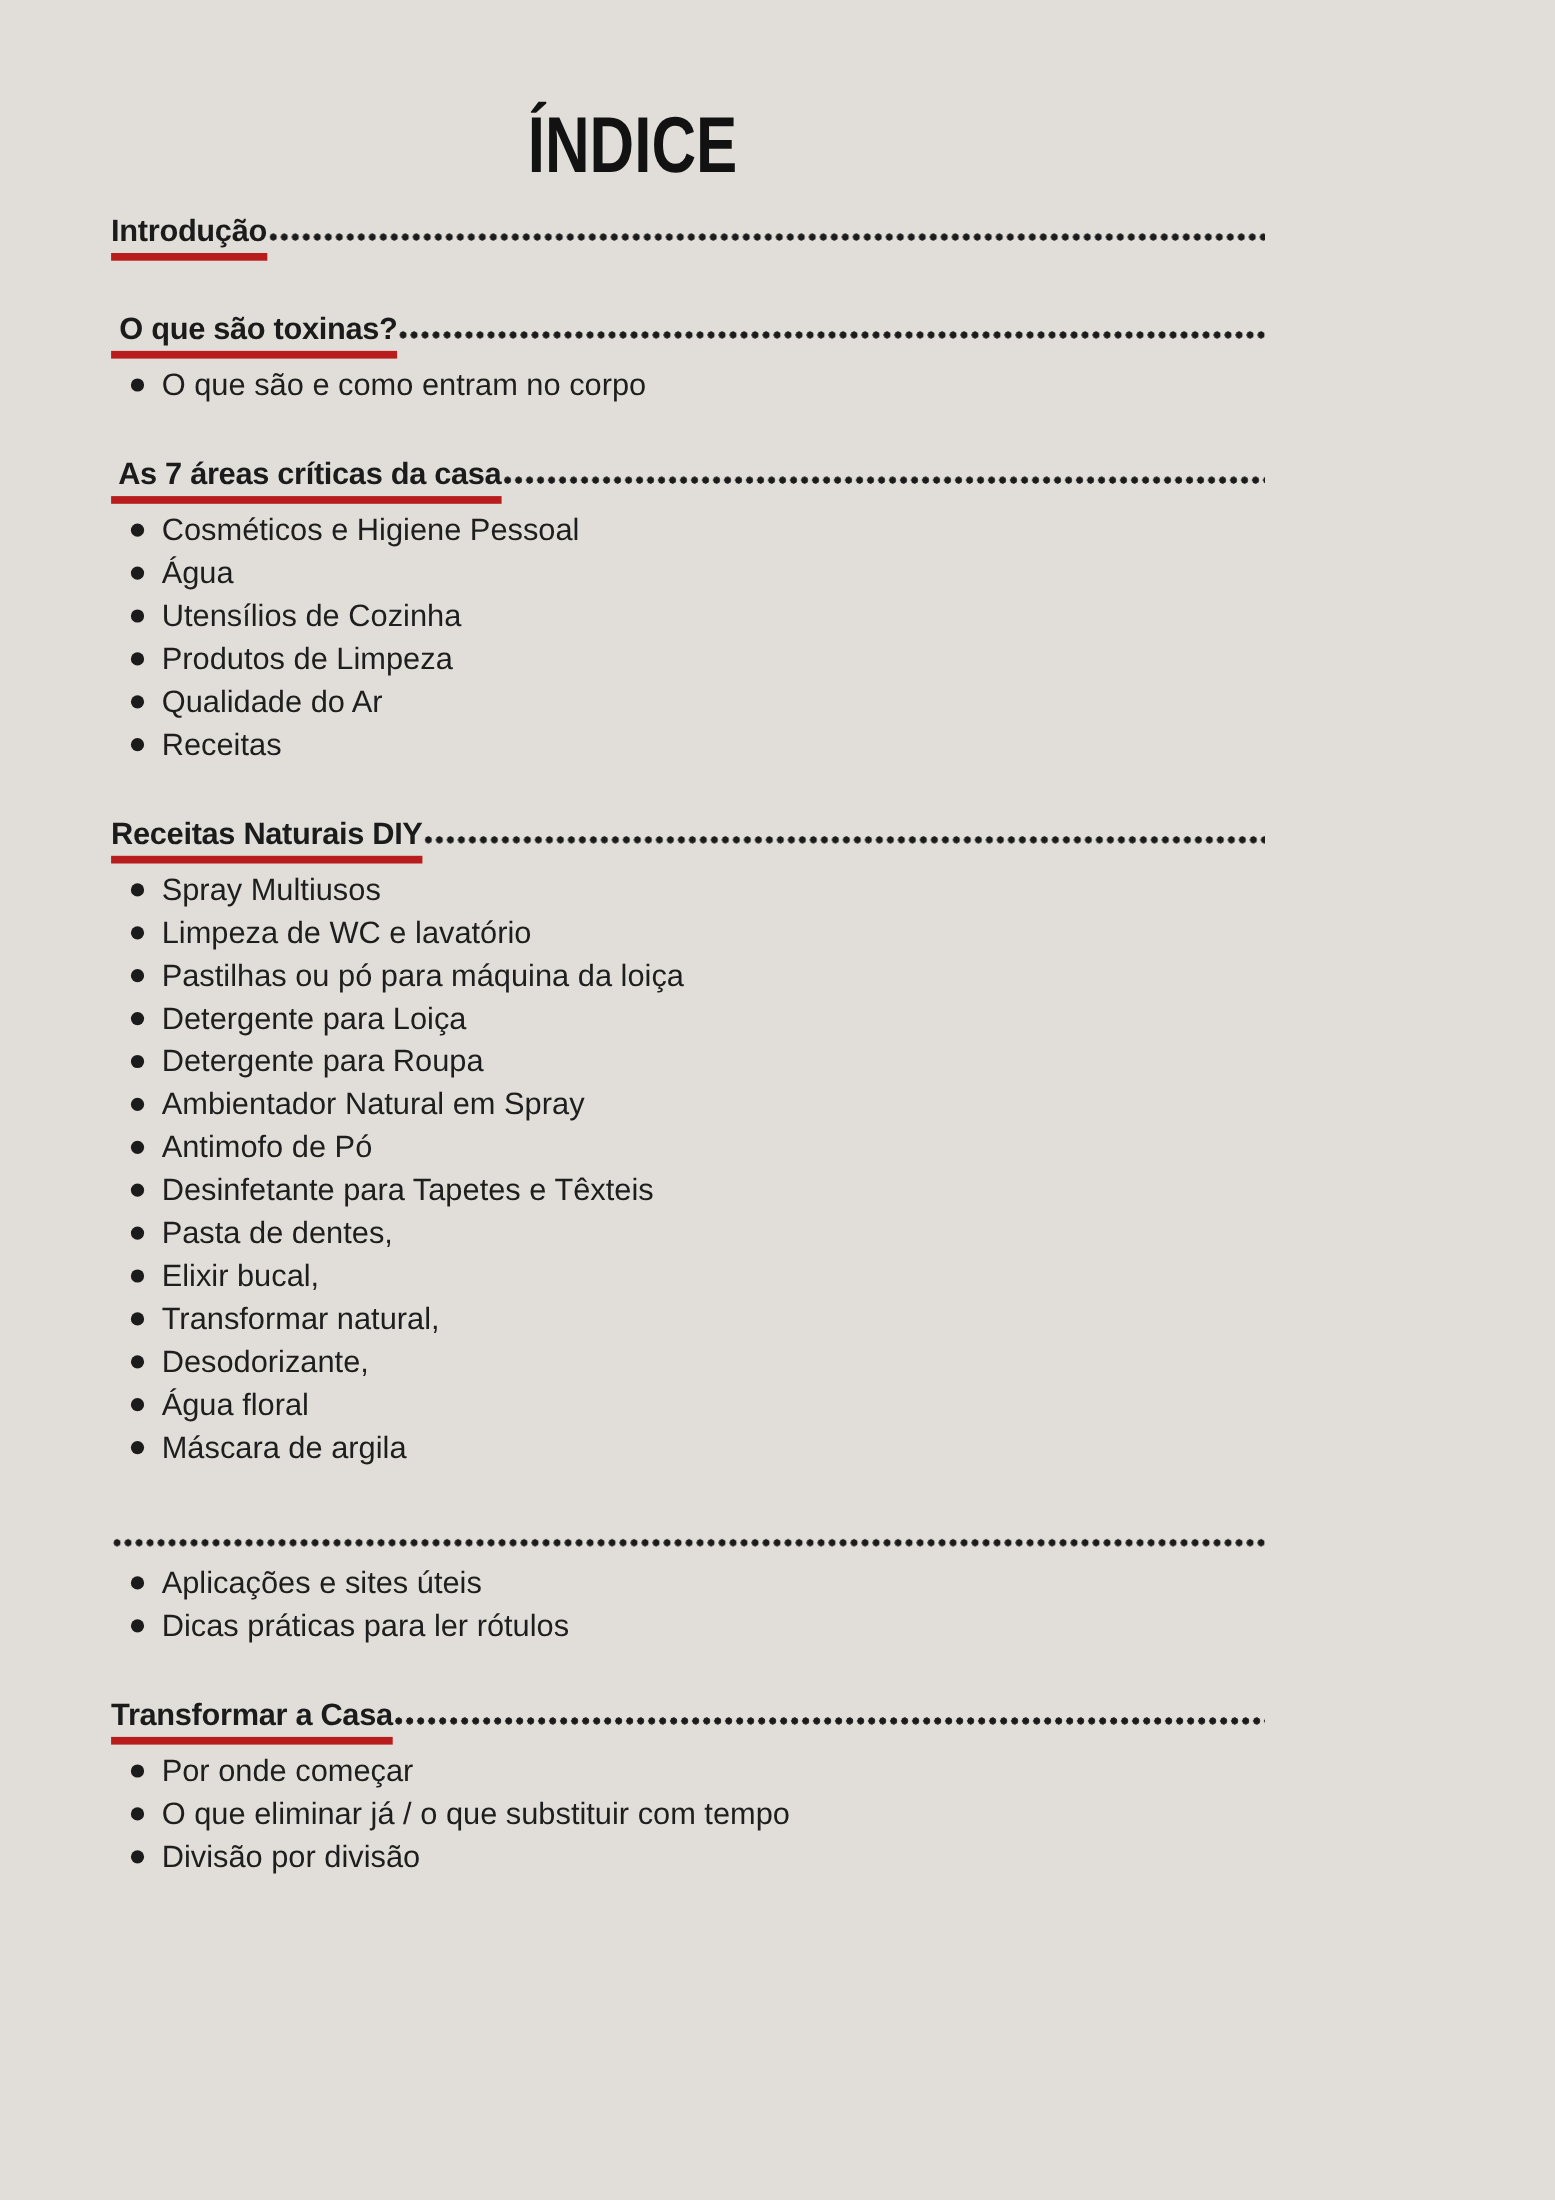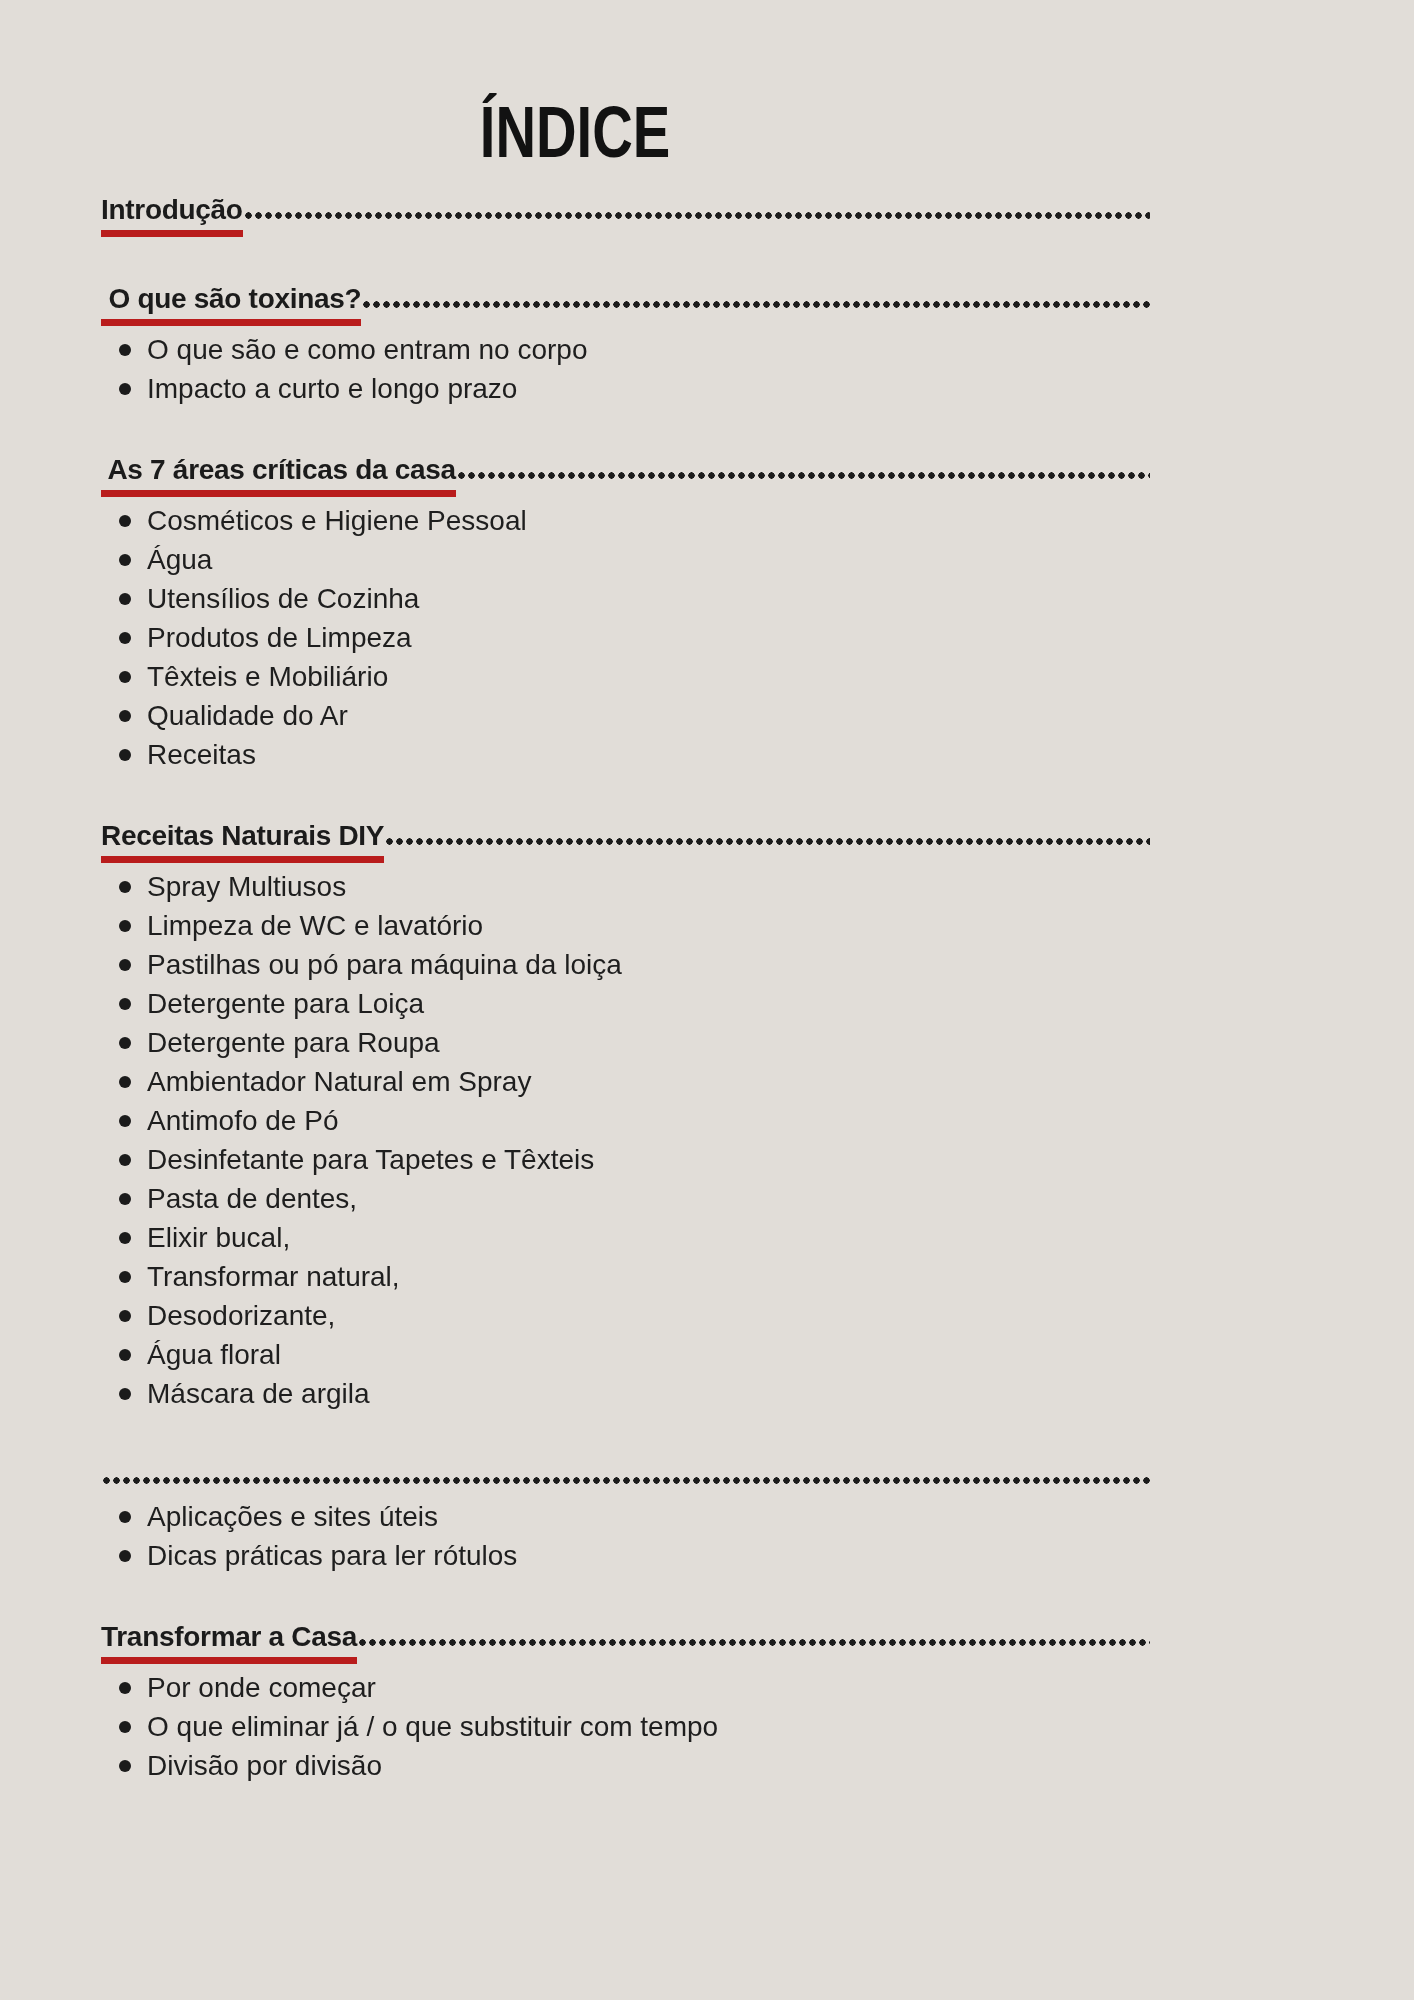--- a/index.html
+++ b/index.html
@@ -105,36 +105,34 @@
   </section>
 
   <section class="toc-section">
     <div class="toc-row">
       <span class="toc-heading"> O que são toxinas?</span>
       <span class="leader"></span>
       <span class="toc-pagenum">6</span>
     </div>
     <ul class="toc-items">
           <li>O que são e como entram no corpo</li>
-          <li>Impacto a curto e longo prazo</li>
         </ul>
   </section>
 
   <section class="toc-section">
     <div class="toc-row">
       <span class="toc-heading"> As 7 áreas críticas da casa</span>
       <span class="leader"></span>
       <span class="toc-pagenum">11</span>
     </div>
     <ul class="toc-items">
           <li>Cosméticos e Higiene Pessoal</li>
           <li>Água</li>
           <li>Utensílios de Cozinha</li>
           <li>Produtos de Limpeza</li>
-          <li>Têxteis e Mobiliário</li>
           <li>Qualidade do Ar</li>
           <li>Receitas</li>
         </ul>
   </section>
 
   <section class="toc-section">
     <div class="toc-row">
       <span class="toc-heading">Receitas Naturais DIY</span>
       <span class="leader"></span>
       <span class="toc-pagenum">28</span>

